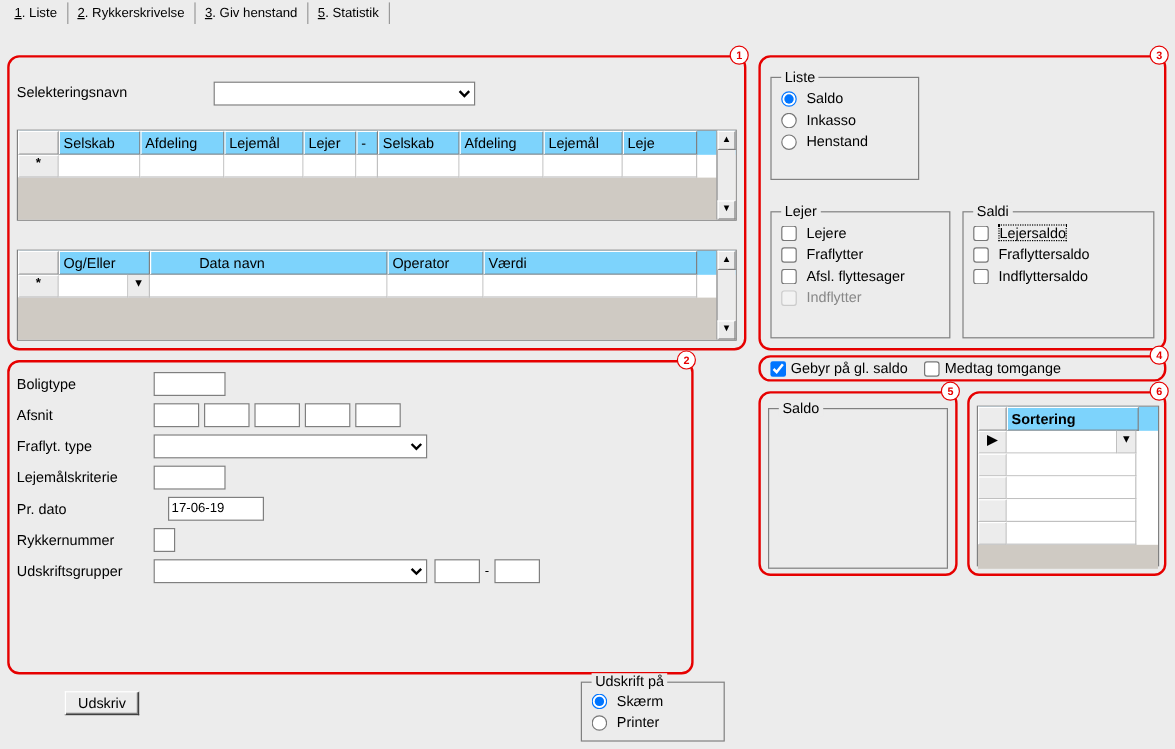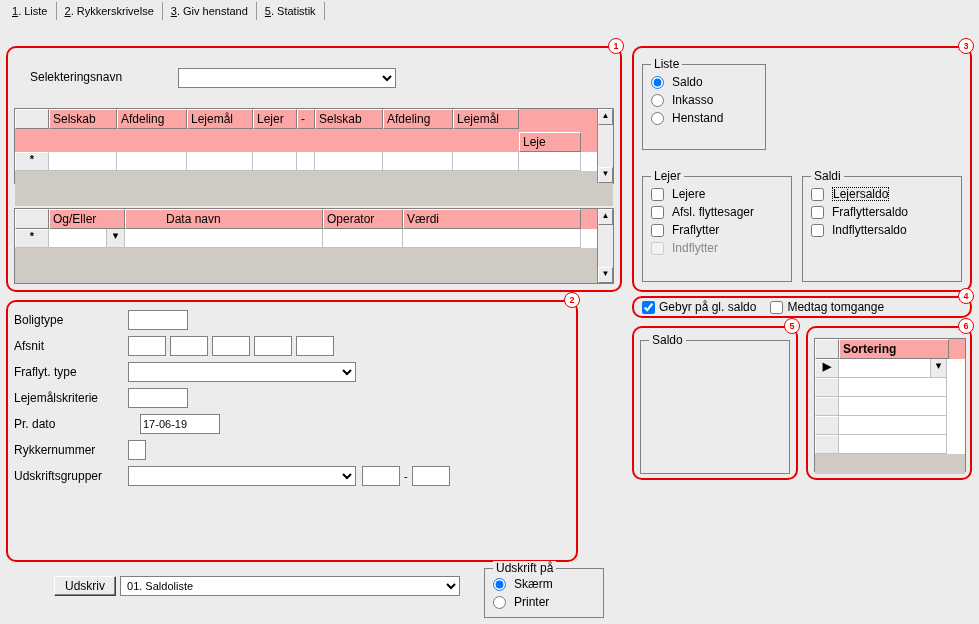--- a/index.html
+++ b/index.html
@@ -65,21 +65,21 @@
   height: 20px;
   padding: 1px 2px;
 }
 .grid {
   position: absolute;
   border: 1px solid #808080;
   background: #fff;
 }
 .grid-header {
   display: flex;
-  background: #fca5a5;
+  background: #7dd3fc;
 }
 .grid-header .cell {
   border: 1px solid #fff;
   border-right-color:#808080;
   border-bottom-color:#808080;
   padding: 2px 3px;
   font-size: 12px;
   height: 20px;
   overflow: hidden;
   white-space: nowrap;
@@ -181,35 +181,35 @@
   <div class="tab"><u>1</u>. <span>Liste</span></div>
   <div class="tab"><u>2</u>. <span>Rykkerskrivelse</span></div>
   <div class="tab"><u>3</u>. <span>Giv henstand</span></div>
   <div class="tab"><u>5</u>. <span>Statistik</span></div>
 </div>
 
 <div class="content">
 
 <div class="callout area1">
   <div class="badge">1</div>
-  <div style="position:absolute; left:22px; top:22px;" class="label">Selekteringsnavn</div>
+  <div style="position:absolute; left:6px; top:22px;" class="label">Selekteringsnavn</div>
   <select style="position:absolute; left:170px; top:20px; width:218px;"></select>
 
   <div class="grid" style="left:6px; top:60px; width:600px; height:76px;">
     <div class="grid-header">
       <div class="cell star-cell" style="width:34px;"></div>
       <div class="cell" style="width:68px;">Selskab</div>
       <div class="cell" style="width:70px;">Afdeling</div>
       <div class="cell" style="width:66px;">Lejemål</div>
       <div class="cell" style="width:44px;">Lejer</div>
       <div class="cell" style="width:18px;">-</div>
       <div class="cell" style="width:68px;">Selskab</div>
       <div class="cell" style="width:70px;">Afdeling</div>
       <div class="cell" style="width:66px;">Lejemål</div>
-      <div class="cell" style="width:62px;margin-top:23px;">Leje</div>
+      <div class="cell" style="width:62px;">Leje</div>
     </div>
     <div class="grid-row">
       <div class="cell star-cell" style="width:34px;">*</div>
       <div class="cell" style="width:68px;"></div>
       <div class="cell" style="width:70px;"></div>
       <div class="cell" style="width:66px;"></div>
       <div class="cell" style="width:44px;"></div>
       <div class="cell" style="width:18px;"></div>
       <div class="cell" style="width:68px;"></div>
       <div class="cell" style="width:70px;"></div>
@@ -283,23 +283,20 @@
       <select style="width:228px;margin-right:6px;"></select>
       <input type="text" style="width: 38px;">
       <span style="padding:0 4px;">-</span>
       <input type="text" style="width: 38px;">
         </div>
   </div>
 </div>
 
 <div style="position:absolute; left:54px; top:556px; display:flex; align-items:center; gap:4px;">
   <button class="btn3d">Udskriv</button>
-  <select style="width:340px;">
-    <option>01. Saldoliste</option>
-  </select>
 </div>
 <div class="fgroup" style="left:484px; top:548px; width:120px; height:50px;">
   <div class="legend">Udskrift på</div>
   <div style="padding-top:6px;">
     <div class="radio-row">
           <input type="radio" checked="" style="">
           <span>Skærm</span>
         </div>
     <div class="radio-row">
           <input type="radio" style="">
@@ -329,25 +326,25 @@
   </div>
   <div class="fgroup" style="left:8px; top:128px; width:150px; height:106px;">
     <div class="legend">Lejer</div>
     <div style="padding-top:8px;">
       <div class="check-row">
             <input type="checkbox" style="">
             <span>Lejere</span>
           </div>
       <div class="check-row">
             <input type="checkbox" style="">
+            <span>Fraflytter</span>
+          </div>
+      <div class="check-row">
+            <input type="checkbox" style="">
             <span>Afsl. flyttesager</span>
-          </div>
-      <div class="check-row">
-            <input type="checkbox" style="">
-            <span>Fraflytter</span>
           </div>
       <div class="check-row">
             <input type="checkbox" disabled="" style="">
             <span class="disabled-text">Indflytter</span>
           </div>
     </div>
   </div>
   <div class="fgroup" style="left:168px; top:128px; width:160px; height:106px;">
     <div class="legend">Saldi</div>
     <div style="padding-top:8px;">

